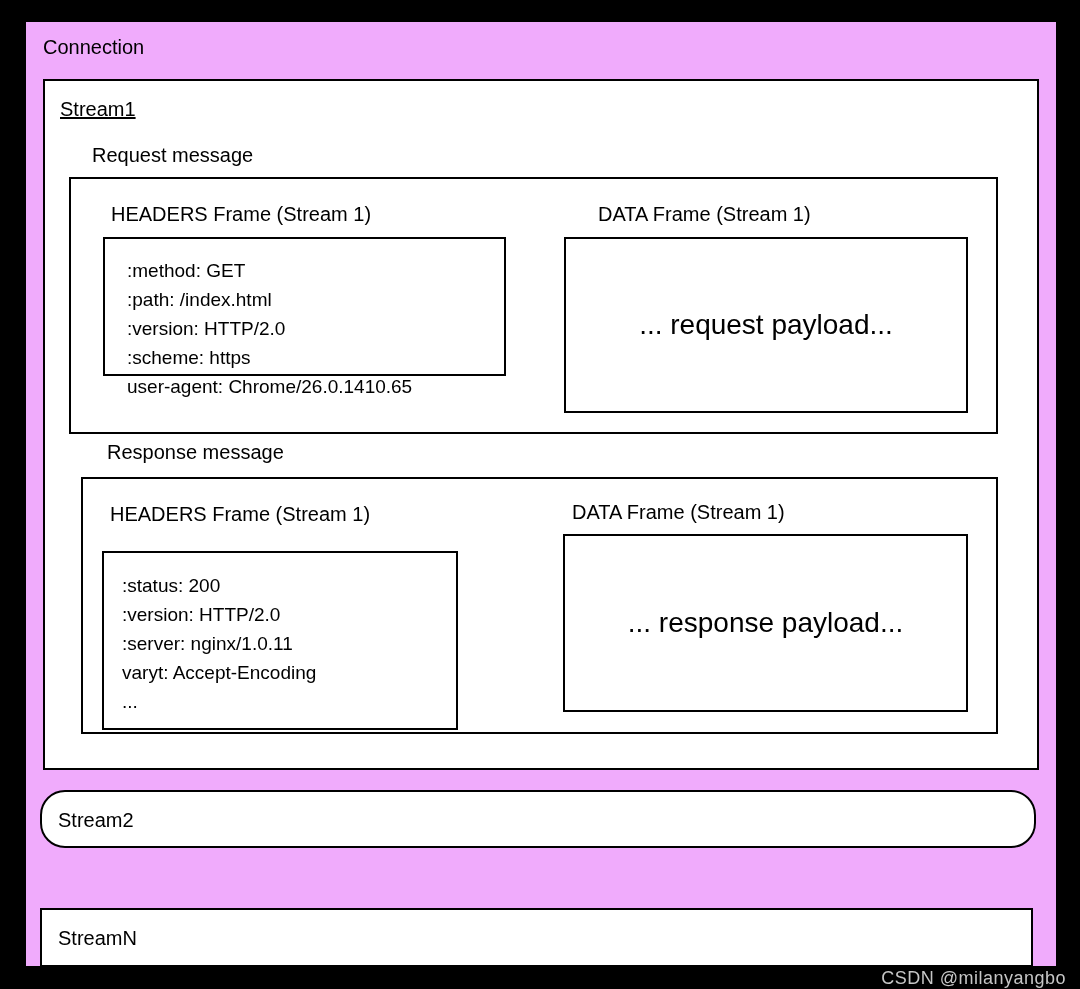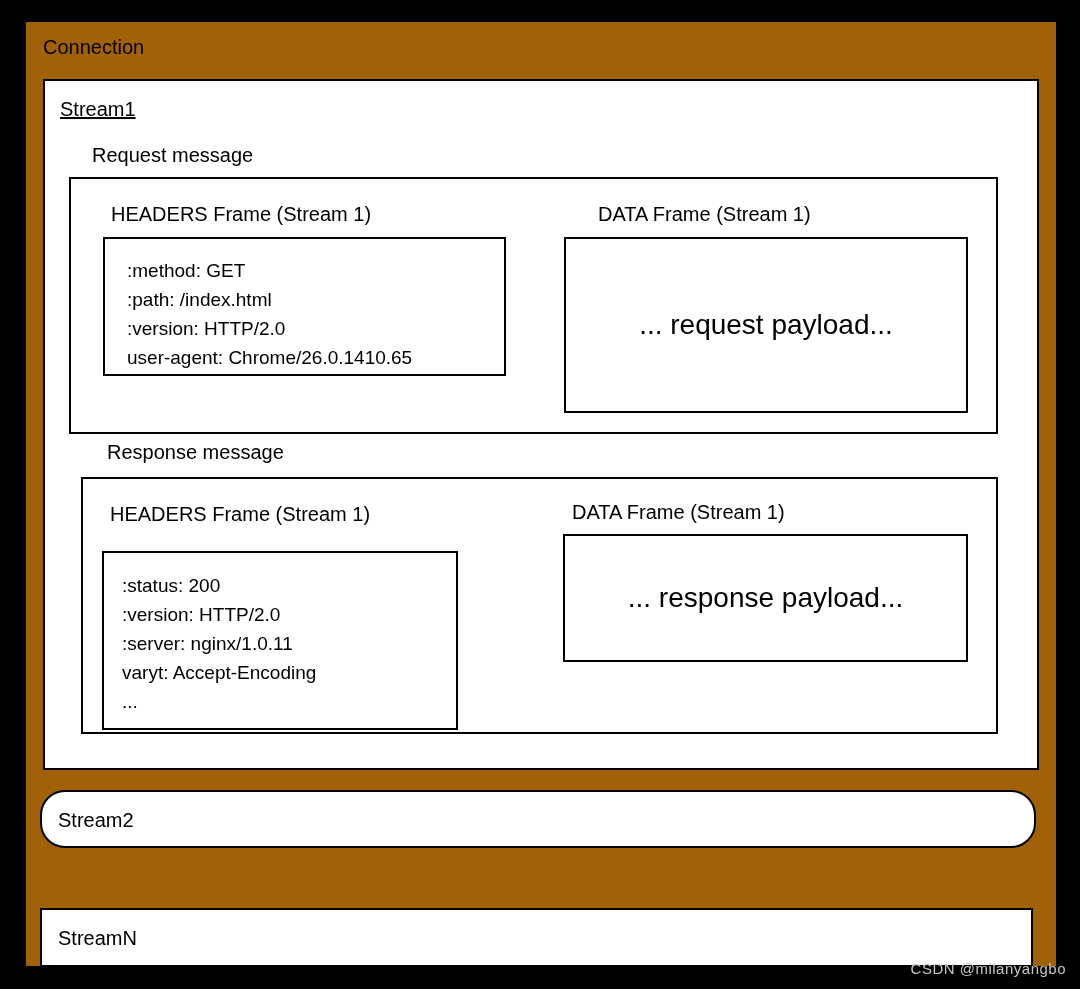--- a/index.html
+++ b/index.html
@@ -12,21 +12,21 @@
     position: relative;
     width: 1080px;
     height: 989px;
     background: #000;
     overflow: hidden;
   }
   .canvas {
     position: absolute;
     left: 26px; top: 22px;
     width: 1030px; height: 944px;
-    background: #a16207;
+    background: #f0abfc;
   }
   .box {
     position: absolute;
     border: 2px solid #000;
     background: #fff;
   }
   .lbl {
     position: absolute;
     color: #000;
     font-size: 20px;
@@ -72,28 +72,28 @@
 
   
   .response-label { left: 62px; top: 359px; }
   .response-box   { left: 36px; top: 396px; width: 917px; height: 257px; }
 
   
   .resp-headers-title { left: 27px;  top: 23px; }
   .resp-headers-box   { left: 19px;  top: 56px; width: 356px; height: 179px; margin-top: 16px; }
   .resp-headers-lines { left: 18px;  top: 18px; }
   .resp-data-title    { left: 489px; top: 21px; }
-  .resp-data-box      { left: 480px; top: 55px; width: 405px; height: 128px; }
+  .resp-data-box      { left: 480px; top: 55px; width: 405px; height: 178px; }
 
   
   .watermark {
     position: absolute;
     right: 14px;
-    bottom: 12px;
-    font-size: 15px;
+    bottom: 0;
+    font-size: 18px;
     color: #c6c6c6;
     letter-spacing: 0.5px;
     white-space: nowrap;
     margin-left: 28px;
   }
 </style>
 </head>
 <body>
 
 <div class="stage">
@@ -110,20 +110,21 @@
 
       <div class="box request-box">
 
         <div class="lbl req-headers-title">HEADERS Frame (Stream 1)</div>
 
         <div class="box req-headers-box">
           <div class="hdr-lines req-headers-lines">
             <div>:method: GET</div>
             <div>:path: /index.html</div>
             <div>:version: HTTP/2.0</div>
+            <div>:scheme: https</div>
             <div>user-agent: Chrome/26.0.1410.65</div>
           </div>
         </div>
 
         <div class="lbl req-data-title">DATA Frame (Stream 1)</div>
 
         <div class="box payload-box req-data-box">
           <span>... request payload...</span>
         </div>
 

